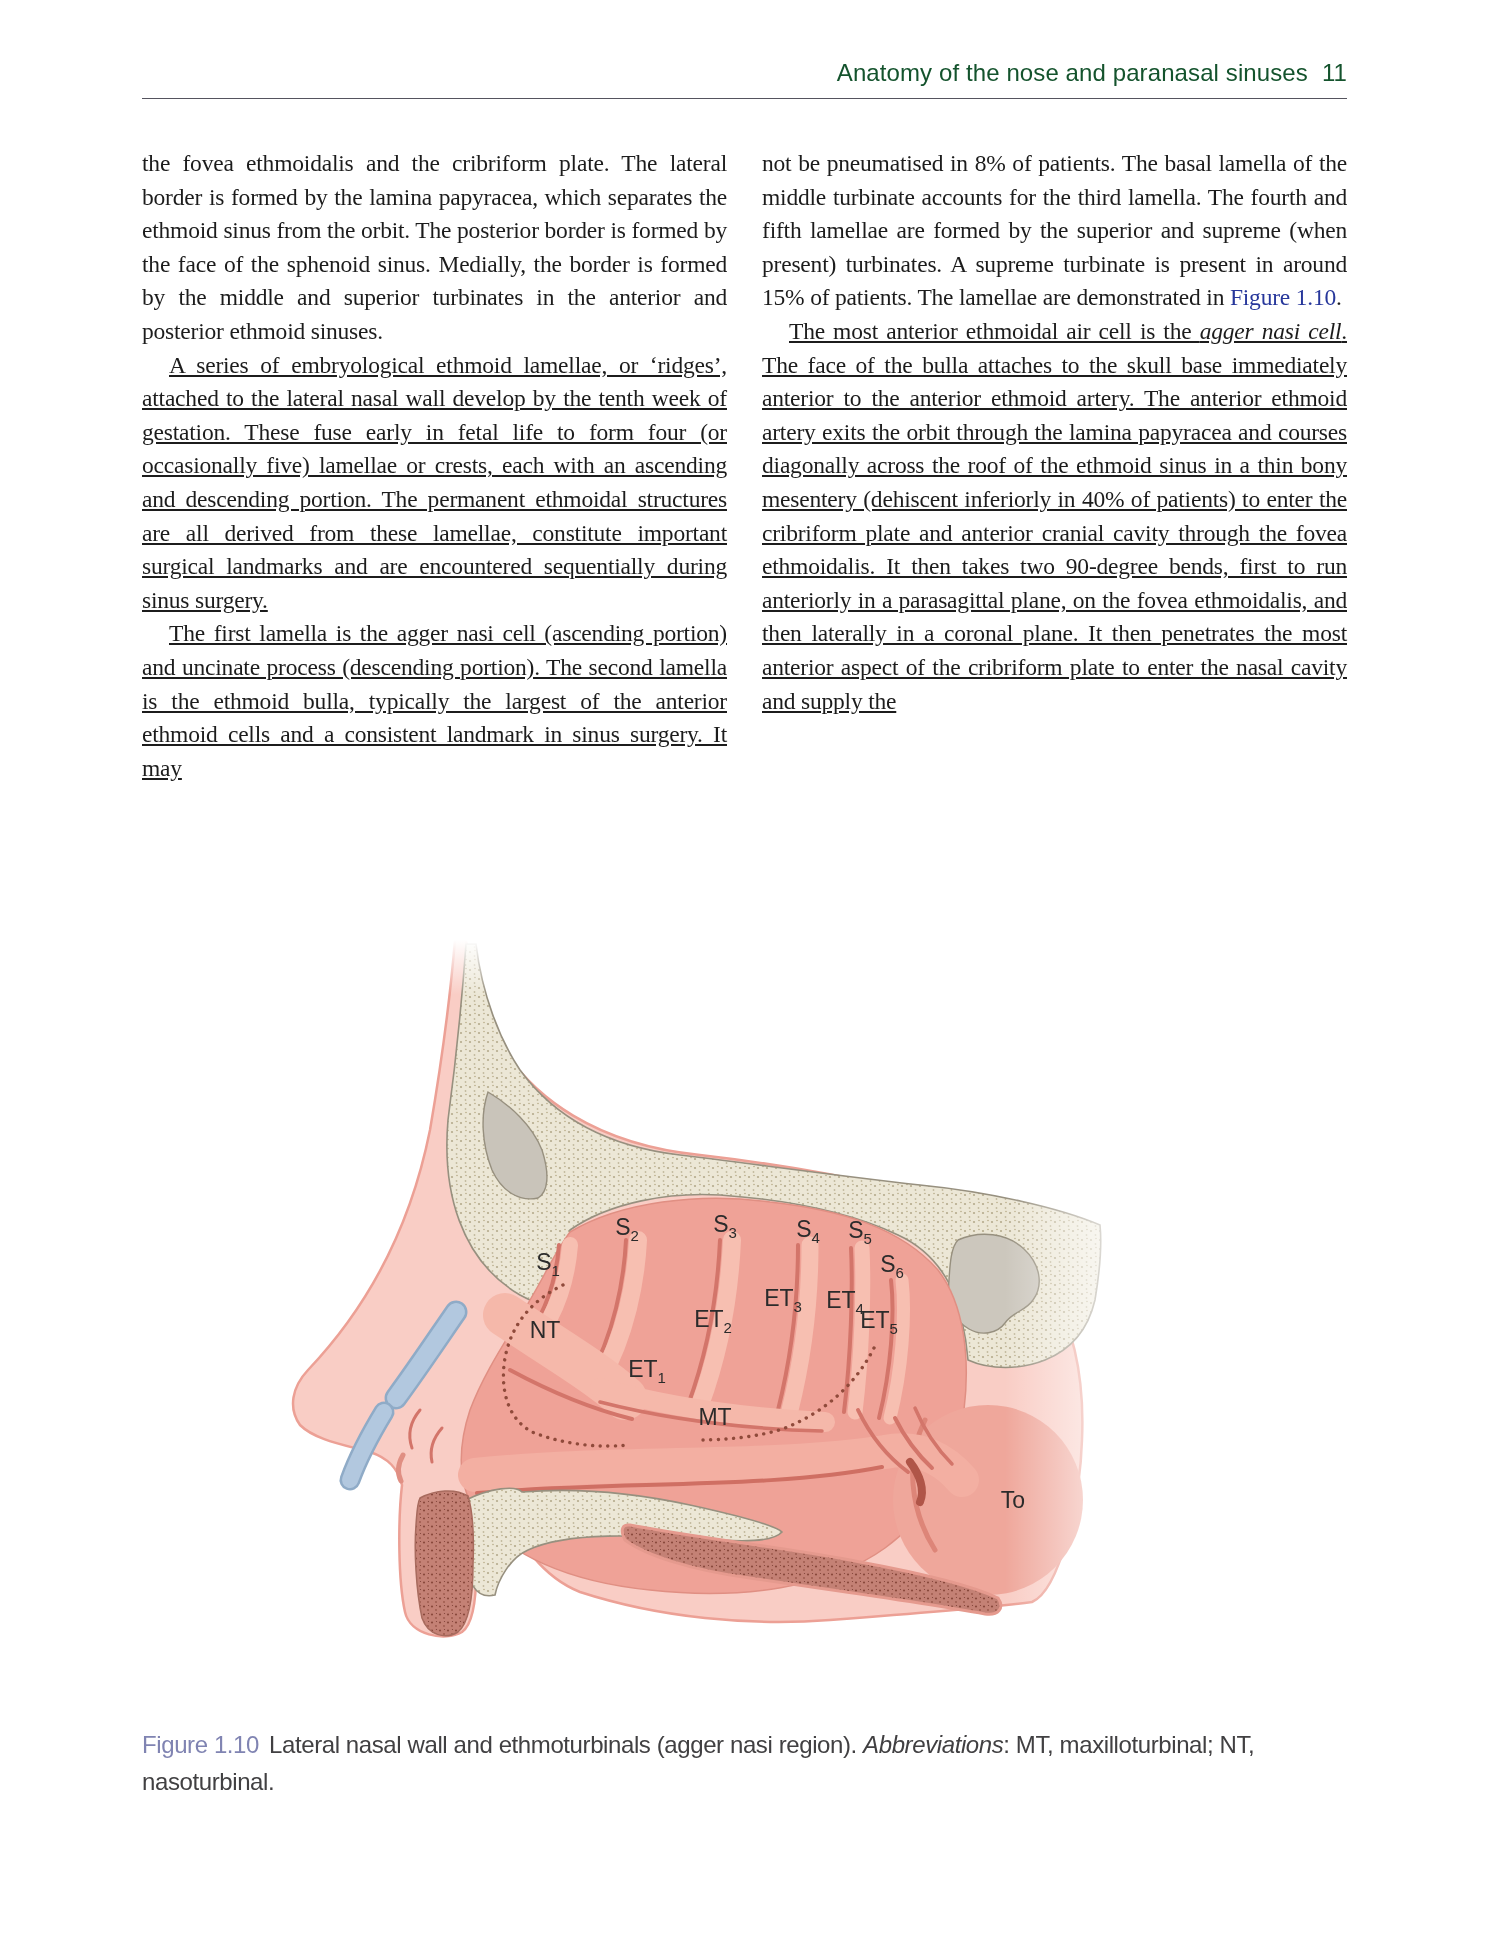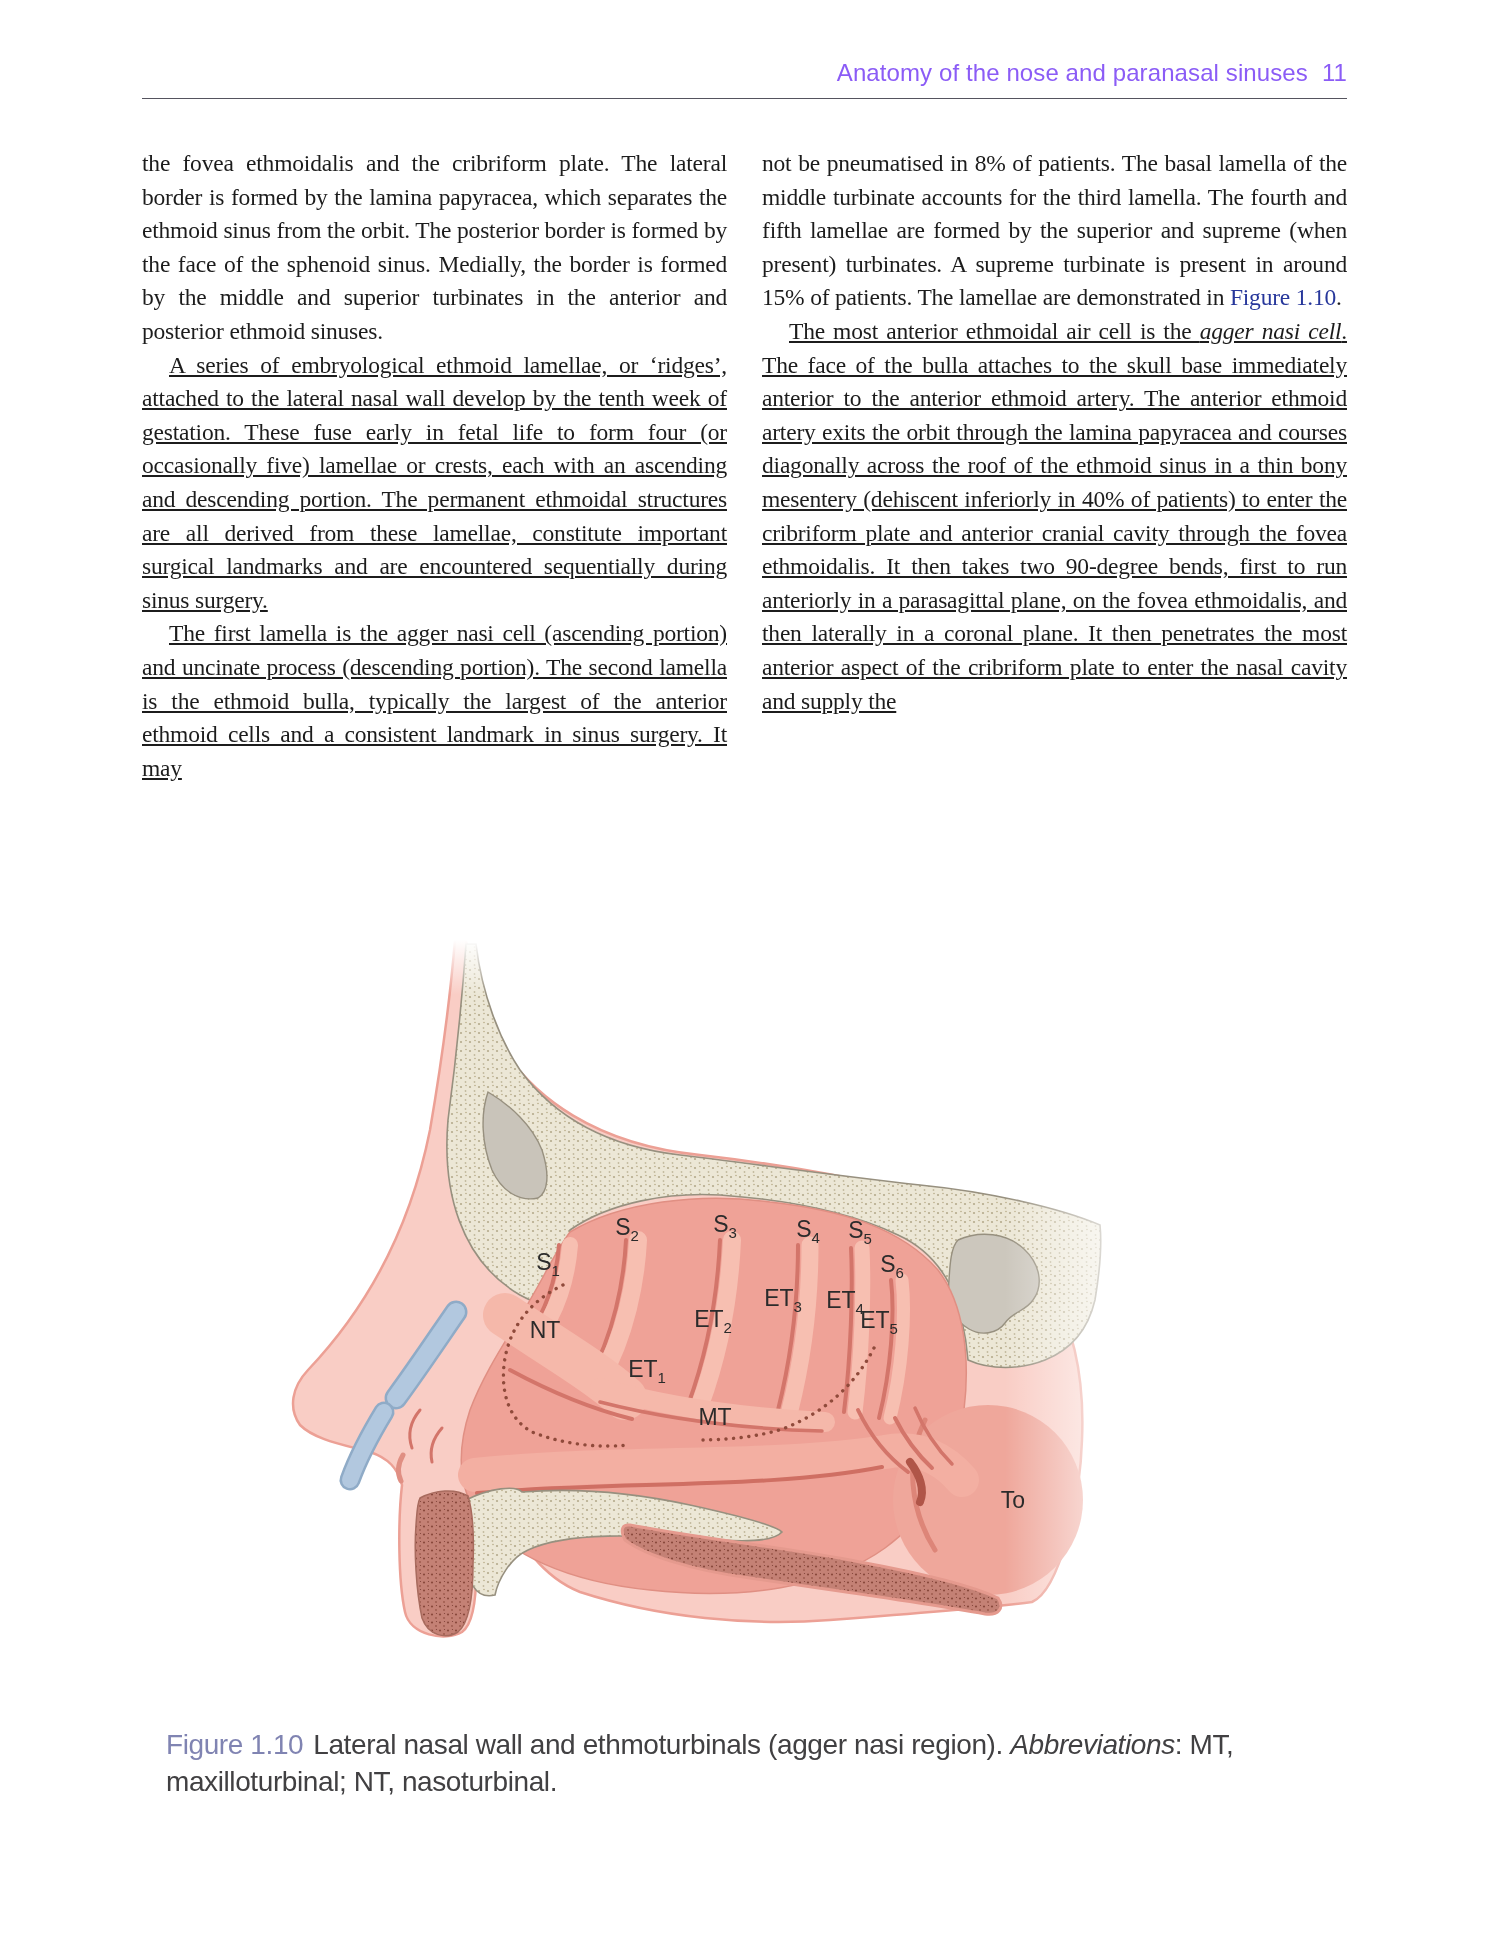--- a/index.html
+++ b/index.html
@@ -8,21 +8,21 @@
     width:1489px;height:1938px;
     background:#ffffff;
     overflow:hidden;
     font-family:"Liberation Serif", serif;
     color:#1c1c1c;
   }
   .running-head{
     position:absolute;top:58px;left:142px;width:1205px;
     text-align:right;
     font-family:"Liberation Sans", sans-serif;
-    font-size:24px;line-height:30px;color:#8b5cf6;
+    font-size:24px;line-height:30px;color:#14532d;
     letter-spacing:0.1px;
   }
   .running-head .pagenum{margin-left:14px;}
   .head-rule{
     position:absolute;top:98px;left:142px;width:1205px;height:0;
     border-top:1.6px solid #55545e;
   }
   .columns{
     position:absolute;top:147px;left:142px;width:1205px;
     display:flex;gap:35px;
@@ -35,24 +35,23 @@
     letter-spacing:-0.2px;
   }
   .col p.indent{text-indent:27px;text-decoration:underline;}
   .rt-i{font-style:italic;}
   .rt-link{color:#27379b;}
   .figure-wrap{position:absolute;left:270px;top:940px;width:910px;height:710px;}
   .figure-wrap svg{display:block;}
   .caption{
     position:absolute;left:142px;top:1726px;width:1215px;
     font-family:"Liberation Sans", sans-serif;
-    font-size:28px;line-height:37px;
+    font-size:24px;line-height:37px;
     letter-spacing:-0.4px;
     color:#414042;
-    margin-left:24px;
   }
   .rt-figlabel{color:#8084b2;margin-right:10px;}
   .fig-label{
     font-family:"Liberation Sans", sans-serif;
     fill:#2b2b2b;
   }
 </style>
 </head>
 <body>
 

